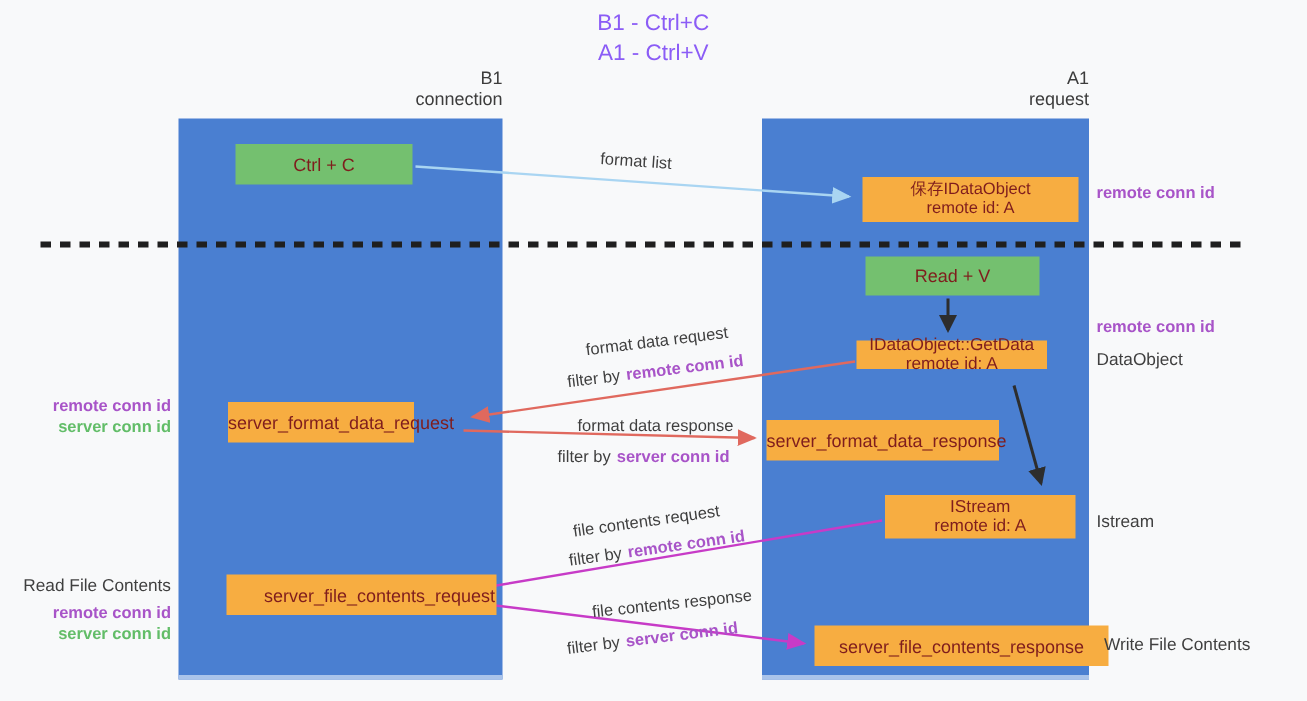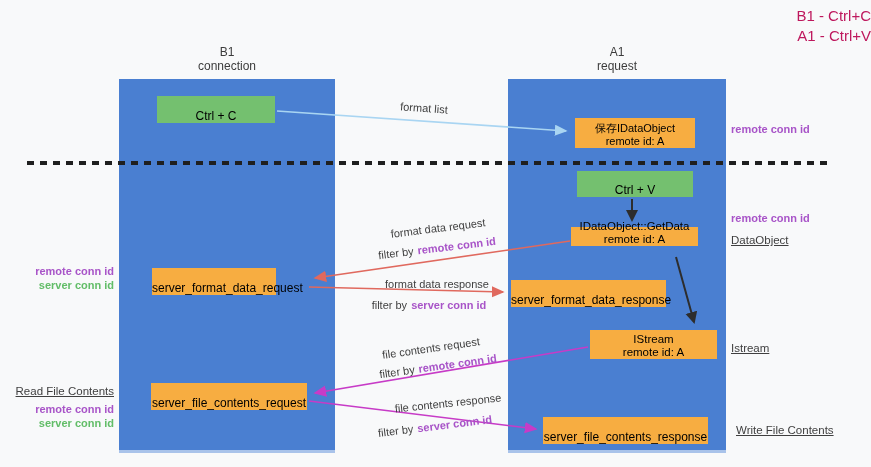--- a/index.html
+++ b/index.html
@@ -1,46 +1,46 @@
 <!DOCTYPE html>
 <html><head>
 <meta charset="utf-8">
 <style>
   html,body{margin:0;padding:0;background:#f8f9fa;}
   .canvas{
     position:relative;width:871px;height:467px;background:#f8f9fa;
     font-family:"Liberation Sans", sans-serif;overflow:hidden;color:#3d3d3d;
   }
   .title{
-    position:absolute;left:0;top:6px;width:871px;text-align:right;
-    font-size:15px;line-height:20px;color:#be185d;
+    position:absolute;left:0;top:6px;width:871px;text-align:center;
+    font-size:15px;line-height:20px;color:#8b5cf6;
   }
-  .lane-header{position:absolute;text-align:center;font-size:12px;line-height:14px;color:#3c3c3c;}
+  .lane-header{position:absolute;text-align:right;font-size:12px;line-height:14px;color:#3c3c3c;}
   .lane-header.left{left:119px;top:45px;width:216px;}
   .lane-header.right{left:508px;top:45px;width:218px;}
   .lane{position:absolute;top:79px;height:371px;background:#4a7fd1;border-bottom:3px solid #a9c3ea;}
   .lane.left{left:119px;width:216px;}
   .lane.right{left:508px;width:218px;}
   .overlay{position:absolute;left:0;top:0;z-index:3;}
   .node{
-    position:absolute;z-index:4;color:#000000;text-align:center;
-    display:flex;flex-direction:column;justify-content:flex-end;
+    position:absolute;z-index:4;color:#7f1d1d;text-align:center;
+    display:flex;flex-direction:column;justify-content:center;
     font-size:12px;line-height:14px;
   }
   .node.green{background:#74c06f;}
   .node.orange{background:#f7ad41;}
   .albl{
     position:absolute;z-index:5;font-size:11px;color:#3f3f3f;white-space:nowrap;
     transform:translate(-50%,-50%);
   }
   .albl .fid{font-weight:bold;color:#a854c8;margin-left:4px;}
   .side{position:absolute;z-index:5;font-size:11.5px;white-space:nowrap;}
   .purple{color:#a854c8;font-weight:bold;font-size:11px;}
   .greentxt{color:#62bd68;font-weight:bold;font-size:11px;}
-  .darktxt{color:#3f3f3f;text-decoration:underline;}
+  .darktxt{color:#3f3f3f;}
   .leftcol{position:absolute;z-index:5;left:0;width:114px;text-align:right;line-height:14px;}
 </style>
 </head>
 <body>
 
 <div class="canvas">
 
   <div class="title">
     <div>B1 - Ctrl+C</div>
     <div>A1 - Ctrl+V</div>
@@ -80,52 +80,52 @@
     <line x1="570" y1="241" x2="315" y2="278" stroke="#e0695e" stroke-width="1.6" marker-end="url(#m-red)"></line>
     <line x1="309" y1="287" x2="503" y2="292" stroke="#e0695e" stroke-width="1.6" marker-end="url(#m-red)"></line>
     <line x1="588" y1="347" x2="315" y2="393" stroke="#c73bc7" stroke-width="1.6" marker-end="url(#m-mag)"></line>
     <line x1="309" y1="401" x2="536" y2="429" stroke="#c73bc7" stroke-width="1.6" marker-end="url(#m-mag)"></line>
   </svg>
 
   <div class="node green" style="left:157px;top:96px;width:118px;height:27px;">
     <span>Ctrl + C</span>
   </div>
 
-  <div class="node orange sub" style="left:575px;top:118px;width:120px;height:30px;font-size:11px;line-height:13px;">
+  <div class="node orange sub" style="left:575px;top:118px;width:144px;height:30px;font-size:11px;line-height:13px;">
     <span>保存IDataObject</span>
     <span>remote id: A</span>
   </div>
 
   <div class="node green" style="left:577px;top:171px;width:116px;height:26px;">
-    <span>Ctrl + V</span>
+    <span>Read + V</span>
   </div>
 
   <div class="node orange" style="left:571px;top:227px;width:127px;height:19px;font-size:11.5px;line-height:13px;">
     <span>IDataObject::GetData</span>
     <span>remote id: A</span>
   </div>
 
   <div class="node orange" style="left:152px;top:268px;width:124px;height:27px;">
     <span>server_format_data_request</span>
   </div>
 
   <div class="node orange" style="left:511px;top:280px;width:155px;height:27px;">
     <span>server_format_data_response</span>
   </div>
 
   <div class="node orange" style="left:590px;top:330px;width:127px;height:29px;font-size:11.5px;line-height:13px;">
     <span>IStream</span>
     <span>remote id: A</span>
   </div>
 
-  <div class="node orange" style="left:151px;top:383px;width:156px;height:27px;">
+  <div class="node orange" style="left:151px;top:383px;width:156px;height:27px;padding-left:24px;">
     <span>server_file_contents_request</span>
   </div>
 
-  <div class="node orange" style="left:543px;top:417px;width:165px;height:27px;">
+  <div class="node orange" style="left:543px;top:417px;width:196px;height:27px;">
     <span>server_file_contents_response</span>
   </div>
 
   <div class="albl" style="left:424px;top:108px;transform:translate(-50%,-50%) rotate(4deg);">format list</div>
 
   <div class="albl" style="left:438px;top:228px;transform:translate(-50%,-50%) rotate(-7deg);">format data request</div>
   <div class="albl" style="left:437px;top:248px;transform:translate(-50%,-50%) rotate(-7deg);">
     <span>filter by</span><span class="fid">remote conn id</span>
   </div>
 

